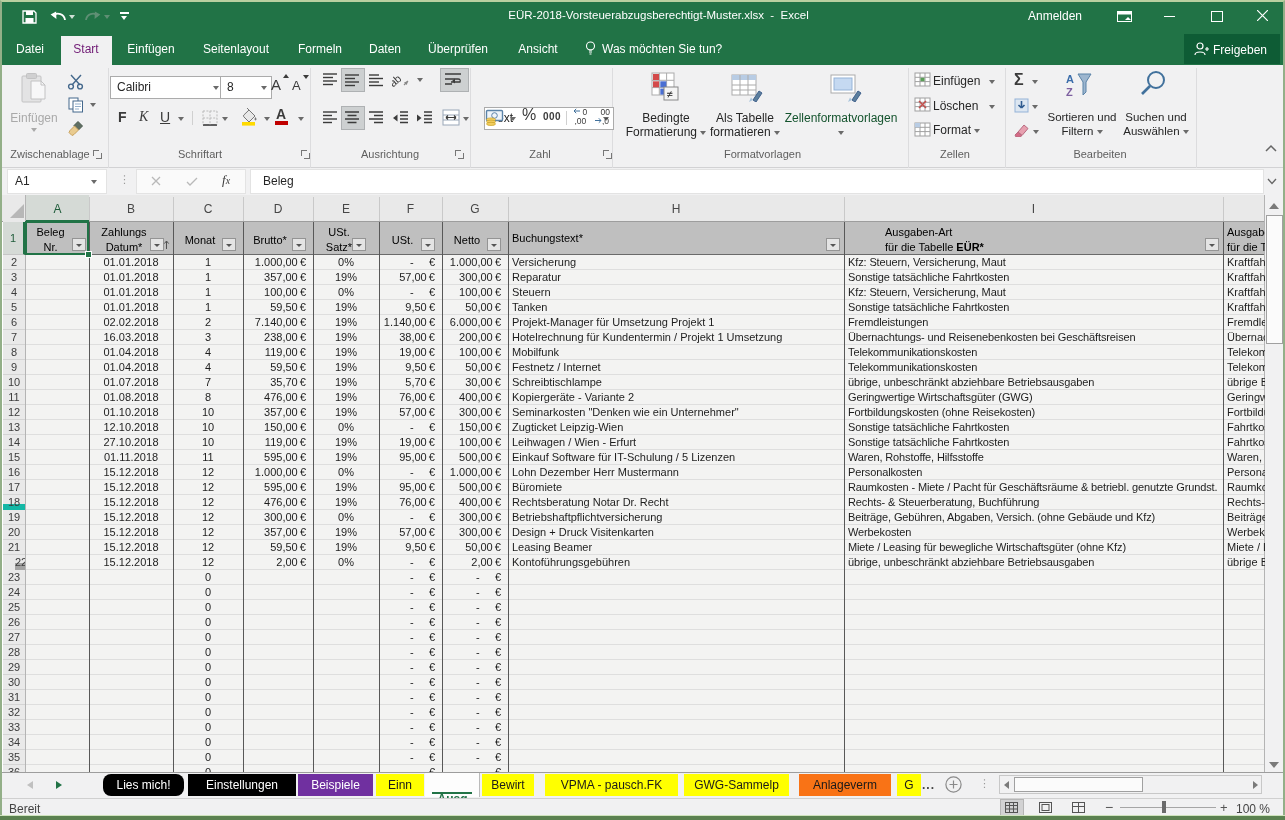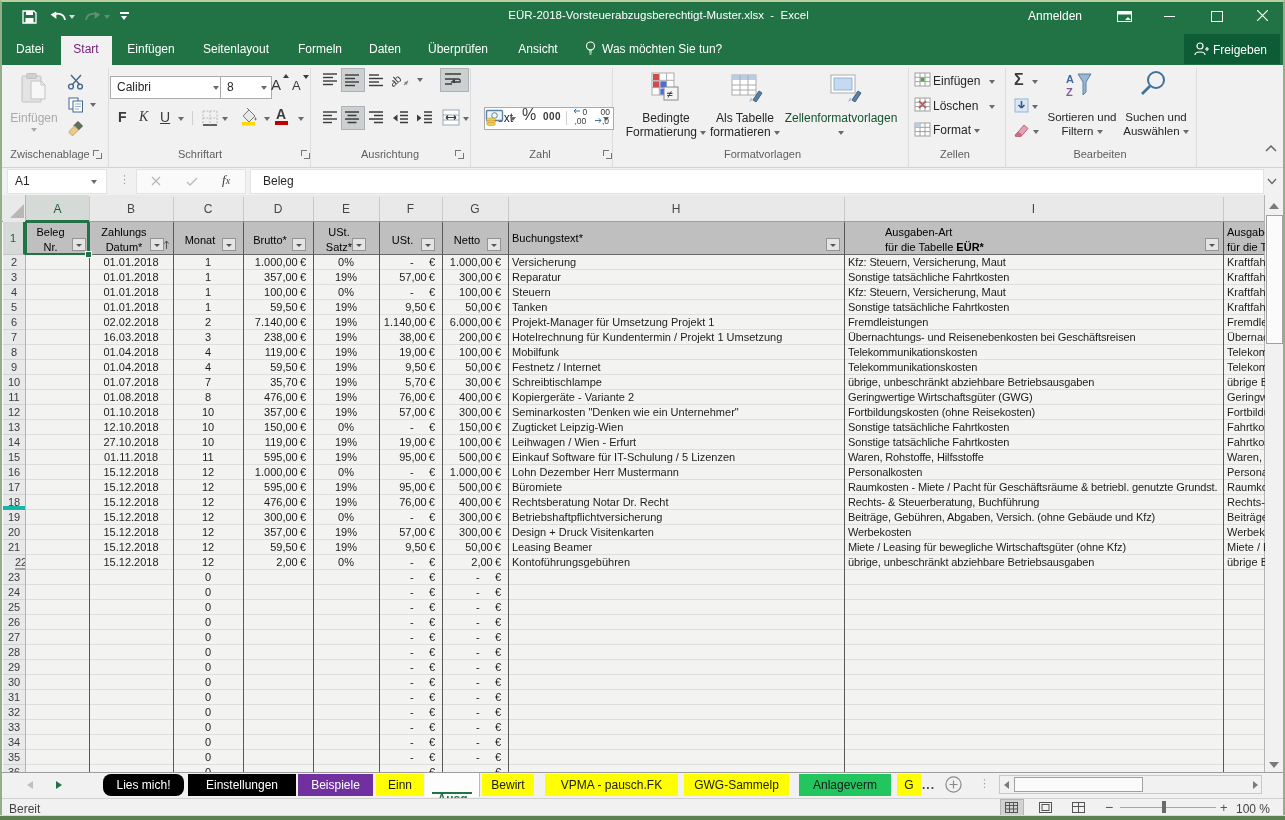--- a/index.html
+++ b/index.html
@@ -367,25 +367,25 @@
 <div class="rnum" style="border-bottom:1px solid #d4d4d4;box-sizing:border-box;">8</div>
 <div class="rnum" style="border-bottom:1px solid #d4d4d4;box-sizing:border-box;">9</div>
 <div class="rnum" style="border-bottom:1px solid #d4d4d4;box-sizing:border-box;">10</div>
 <div class="rnum" style="border-bottom:1px solid #d4d4d4;box-sizing:border-box;">11</div>
 <div class="rnum" style="border-bottom:1px solid #d4d4d4;box-sizing:border-box;">12</div>
 <div class="rnum" style="border-bottom:1px solid #d4d4d4;box-sizing:border-box;">13</div>
 <div class="rnum" style="border-bottom:1px solid #d4d4d4;box-sizing:border-box;">14</div>
 <div class="rnum" style="border-bottom:1px solid #d4d4d4;box-sizing:border-box;">15</div>
 <div class="rnum" style="border-bottom:1px solid #d4d4d4;box-sizing:border-box;">16</div>
 <div class="rnum" style="border-bottom:1px solid #d4d4d4;box-sizing:border-box;">17</div>
-<div class="rnum" style="border-bottom:4px solid #14b8a6;box-sizing:border-box;">18</div>
+<div class="rnum" style="border-bottom:6px solid #14b8a6;box-sizing:border-box;">18</div>
 <div class="rnum" style="border-bottom:1px solid #d4d4d4;box-sizing:border-box;">19</div>
 <div class="rnum" style="border-bottom:1px solid #d4d4d4;box-sizing:border-box;">20</div>
 <div class="rnum" style="border-bottom:1px solid #d4d4d4;box-sizing:border-box;">21</div>
-<div class="rnum" style="border-bottom:2px solid #a3a3a3;box-sizing:border-box;margin-left:12px;">22</div>
+<div class="rnum" style="border-bottom:7px solid #a3a3a3;box-sizing:border-box;margin-left:12px;">22</div>
 <div class="rnum" style="border-bottom:1px solid #d4d4d4;box-sizing:border-box;">23</div>
 <div class="rnum" style="border-bottom:1px solid #d4d4d4;box-sizing:border-box;">24</div>
 <div class="rnum" style="border-bottom:1px solid #d4d4d4;box-sizing:border-box;">25</div>
 <div class="rnum" style="border-bottom:1px solid #d4d4d4;box-sizing:border-box;">26</div>
 <div class="rnum" style="border-bottom:1px solid #d4d4d4;box-sizing:border-box;">27</div>
 <div class="rnum" style="border-bottom:1px solid #d4d4d4;box-sizing:border-box;">28</div>
 <div class="rnum" style="border-bottom:1px solid #d4d4d4;box-sizing:border-box;">29</div>
 <div class="rnum" style="border-bottom:1px solid #d4d4d4;box-sizing:border-box;">30</div>
 <div class="rnum" style="border-bottom:1px solid #d4d4d4;box-sizing:border-box;">31</div>
 <div class="rnum" style="border-bottom:1px solid #d4d4d4;box-sizing:border-box;">32</div>
@@ -685,21 +685,21 @@
 <div class="ab" style="left:0;top:772px;width:1285px;height:26px;background:#f1f1f2;border-top:1px solid #9d9d9d;box-sizing:border-box;"></div>
 <div class="ab" style="left:27px;top:781px;width:0;height:0;border-top:4.5px solid transparent;border-bottom:4.5px solid transparent;border-right:6px solid #c0c0c0;"></div>
 <div class="ab" style="left:56px;top:781px;width:0;height:0;border-top:4.5px solid transparent;border-bottom:4.5px solid transparent;border-left:6px solid #217346;"></div>
 <div class="ab" style="left:103px;top:774px;width:81px;height:22px;background:#000;color:#fff;font-size:12px;text-align:center;line-height:22px;overflow:hidden;border-radius:8px;">Lies mich!</div>
 <div class="ab" style="left:188px;top:774px;width:108px;height:22px;background:#000;color:#fff;font-size:12px;text-align:center;line-height:22px;overflow:hidden;">Einstellungen</div>
 <div class="ab" style="left:298px;top:774px;width:75px;height:22px;background:#7030a0;color:#fff;font-size:12px;text-align:center;line-height:22px;overflow:hidden;">Beispiele</div>
 <div class="ab" style="left:376px;top:774px;width:48px;height:22px;background:#ffff00;color:#1a1a1a;font-size:12px;text-align:center;line-height:22px;overflow:hidden;">Einn</div>
 <div class="ab" style="left:482px;top:774px;width:52px;height:22px;background:#ffff00;color:#1a1a1a;font-size:12px;text-align:center;line-height:22px;overflow:hidden;">Bewirt</div>
 <div class="ab" style="left:545px;top:774px;width:133px;height:22px;background:#ffff00;color:#1a1a1a;font-size:12px;text-align:center;line-height:22px;overflow:hidden;">VPMA - pausch.FK</div>
 <div class="ab" style="left:684px;top:774px;width:105px;height:22px;background:#ffff00;color:#1a1a1a;font-size:12px;text-align:center;line-height:22px;overflow:hidden;">GWG-Sammelp</div>
-<div class="ab" style="left:799px;top:774px;width:92px;height:22px;background:#22c55e;color:#1a1a1a;font-size:12px;text-align:center;line-height:22px;overflow:hidden;">Anlageverm</div>
+<div class="ab" style="left:799px;top:774px;width:92px;height:22px;background:#f97316;color:#1a1a1a;font-size:12px;text-align:center;line-height:22px;overflow:hidden;">Anlageverm</div>
 <div class="ab" style="left:897px;top:774px;width:24px;height:22px;background:#ffff00;color:#1a1a1a;font-size:12px;text-align:center;line-height:22px;overflow:hidden;">G</div>
 <div class="ab" style="left:425px;top:773px;width:55px;height:24px;background:#fdfdfd;border-right:1px solid #bbb;box-sizing:border-box;"></div>
 <div class="ab" style="left:425px;top:776px;width:55px;height:18px;color:#217346;font-weight:bold;font-size:12px;text-align:center;margin-top:16px;">Ausg</div>
 <div class="ab" style="left:432px;top:792px;width:40px;height:2px;background:#217346;"></div>
 <div class="ab" style="left:922px;top:778px;font-size:12px;color:#444;font-weight:bold;letter-spacing:1px;">...</div>
 <svg class="ab" style="left:945px;top:776px" width="17" height="17" viewBox="0 0 17 17">
 <circle cx="8.5" cy="8.5" r="7.6" fill="none" stroke="#8a8a8a" stroke-width="1.2"></circle>
 <path d="M8.5 4.5 v8 M4.5 8.5 h8" stroke="#8a8a8a" stroke-width="1.2"></path>
     </svg>
 <div class="ab" style="left:979px;top:777px;font-size:11px;color:#9a9a9a;">⋮</div>

